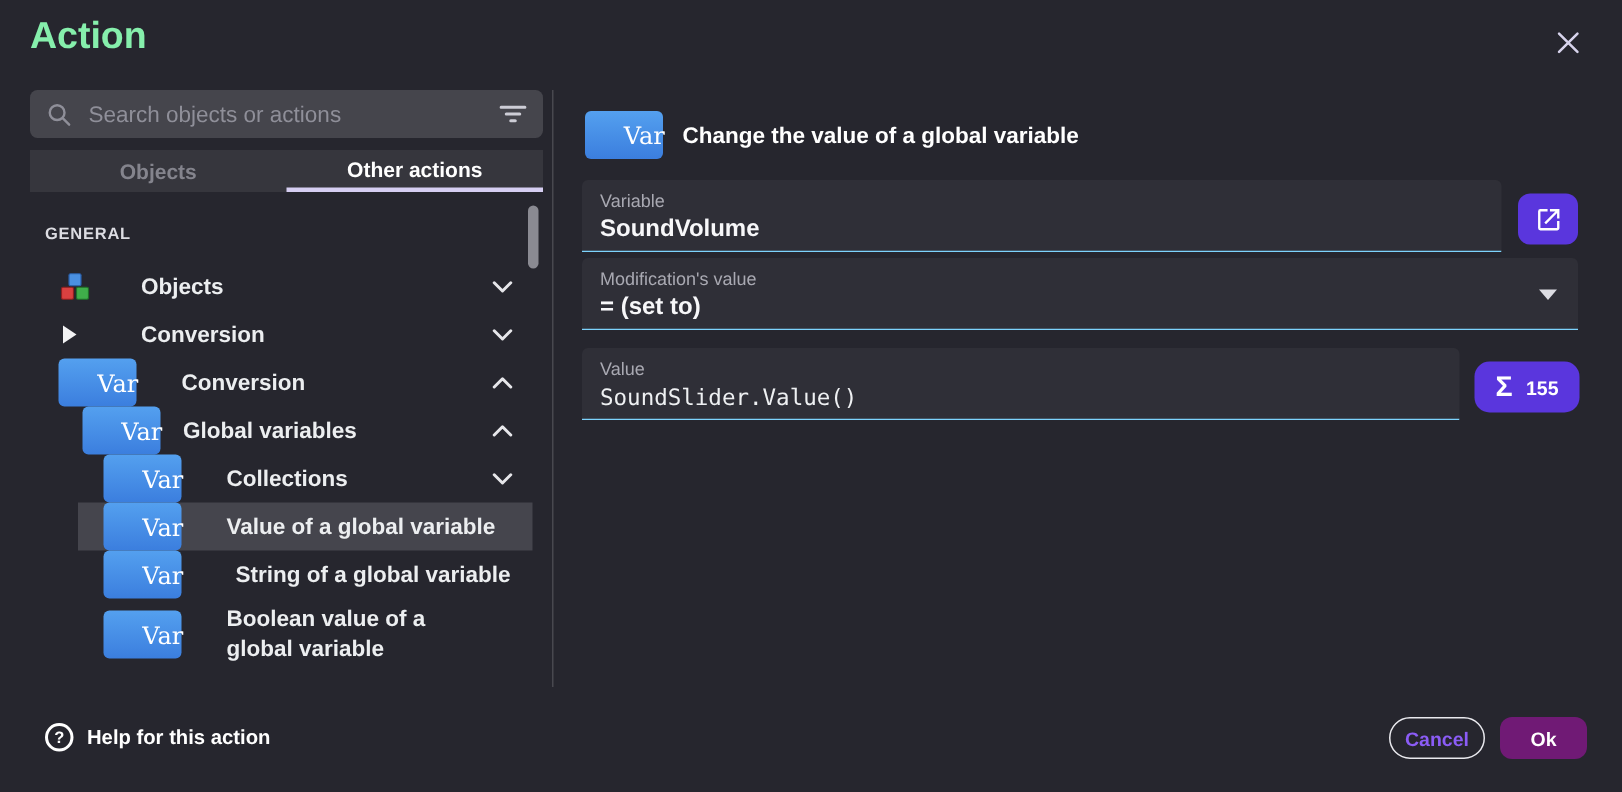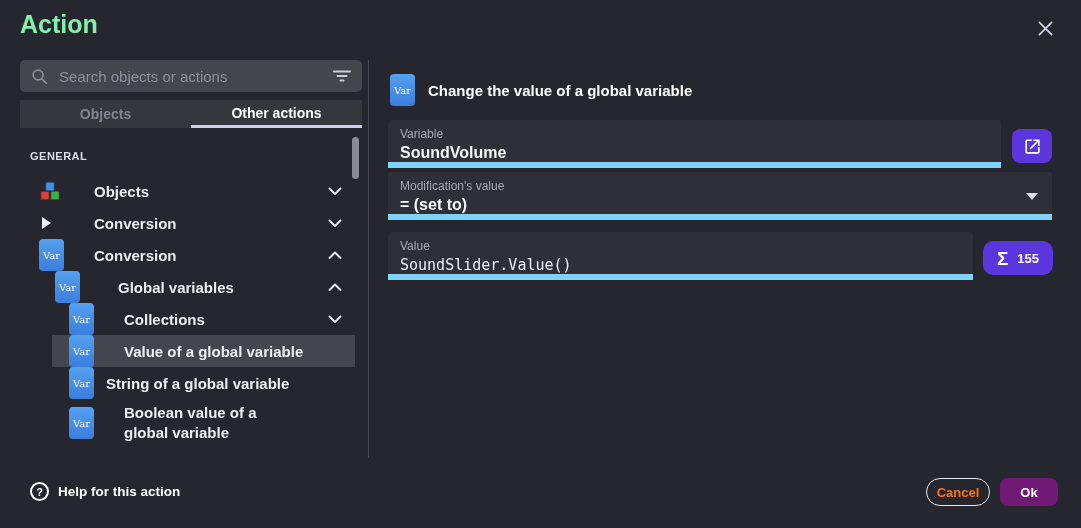--- a/index.html
+++ b/index.html
@@ -33,35 +33,35 @@
   .row{position:absolute;height:32px;display:flex;align-items:center;cursor:pointer;color:#eceef0;
     font-size:15px;font-weight:bold;}
   .row .chev{position:absolute;left:325px;width:16px;display:flex;justify-content:center;}
   .row-hl{position:absolute;left:52px;width:303px;background:#45454d;border-radius:0;}
   .rlabel{white-space:nowrap;}
   .rlabel.wrap{white-space:normal;width:178px;line-height:20px;}
 
   .varbadge{display:inline-flex;align-items:center;justify-content:center;
     width:25px;height:32px;border-radius:4px;color:#fff;
     background:linear-gradient(180deg,#54a0ef 0%,#3b7ede 100%);
-    font-family:"DejaVu Serif",serif;font-size:10px;font-weight:normal;flex:0 0 auto;}
+    font-family:"DejaVu Serif",serif;font-size:16px;font-weight:normal;flex:0 0 auto;padding-left:27px;}
 
   .cubes{width:20px;height:19px;display:inline-block;flex:0 0 auto;}
   .tri-icon{width:0;height:0;border-left:9px solid #f2f2f4;border-top:6px solid transparent;
     border-bottom:6px solid transparent;display:inline-block;flex:0 0 auto;}
 
   .scroll-thumb{left:352px;top:137px;width:7px;height:42px;border-radius:4px;background:#8a8a92;}
   .vdivider{left:368px;top:60px;width:1px;height:398px;background:#48484f;}
 
   
   .detail-hdr{left:390px;top:74px;display:flex;align-items:center;gap:13px;}
   .detail-title{font-size:15px;font-weight:bold;color:#ffffff;}
 
   .field{position:absolute;background:#2f2f37;border-radius:4px 4px 0 0;
-    border-bottom:6px solid #7dd3fc;box-sizing:border-box;padding:7px 12px 0 12px;height:48px;cursor:text;}
+    border-bottom:1px solid #7dd3fc;box-sizing:border-box;padding:7px 12px 0 12px;height:48px;cursor:text;}
   .field .flabel{font-size:12px;color:#a9a9b2;line-height:14px;}
   .field .fvalue{font-size:16px;font-weight:bold;color:#f7f7f9;line-height:24px;white-space:nowrap;}
   .field .fvalue.mono{font-family:"DejaVu Sans Mono",monospace;font-weight:normal;font-size:15px;color:#eef0f2;}
   .caret{position:absolute;right:14px;top:21px;width:0;height:0;
     border-left:6px solid transparent;border-right:6px solid transparent;border-top:7px solid #dcdce2;}
 
   .icon-btn{position:absolute;background:#5a36dd;border:none;border-radius:8px;cursor:pointer;
     display:flex;align-items:center;justify-content:center;color:#fff;}
   .ext-btn{left:1012px;top:129px;width:40px;height:34px;}
   .sigma-btn{left:983px;top:241px;width:70px;height:34px;border-radius:10px;gap:9px;}
@@ -70,21 +70,21 @@
 
   
   .help{left:30px;top:482px;display:flex;align-items:center;gap:9px;cursor:pointer;}
   .help-circle{width:19px;height:19px;border:2px solid #ffffff;border-radius:50%;box-sizing:border-box;
     display:flex;align-items:center;justify-content:center;font-size:11px;font-weight:bold;color:#fff;}
   .help-label{font-size:13.5px;font-weight:bold;color:#ffffff;}
 
   .btn{position:absolute;height:28px;border-radius:8px;font-family:"Liberation Sans",sans-serif;
     font-size:13px;font-weight:bold;cursor:pointer;display:flex;align-items:center;justify-content:center;}
   .btn-cancel{left:926px;top:478px;width:64px;background:transparent;border:1px solid #e9e9ee;
-    color:#f97316;border-radius:14px;}
+    color:#8b5cf6;border-radius:14px;}
   .btn-ok{left:1000px;top:478px;width:58px;background:#701a75;border:none;color:#ffffff;}
 </style>
 </head>
 <body>
 
 <div class="abs dlg-title">Action</div>
 <button class="abs close-btn">
   <svg width="17" height="17" viewBox="0 0 18 18">
     <path d="M2.5 2.5 L15.5 15.5 M15.5 2.5 L2.5 15.5" stroke="#d7d3ec" stroke-width="1.8" stroke-linecap="round"></path>
   </svg>
@@ -141,21 +141,21 @@
   <span class="rlabel" style="margin-left:30px;">Conversion</span>
   <span class="chev" style="left:288px;">
     <svg width="14" height="9" viewBox="0 0 14 9">
         <polyline points="1.5,7 7,1.5 12.5,7" fill="none" stroke="#e6e6ea" stroke-width="2" stroke-linecap="round" stroke-linejoin="round"></polyline>
       </svg>
   </span>
 </div>
 
 <div class="row" style="top:271px;left:55px;">
   <span class="varbadge">Var</span>
-  <span class="rlabel" style="margin-left:38px;">Global variables</span>
+  <span class="rlabel" style="margin-left:15px;">Global variables</span>
   <span class="chev" style="left:272px;">
     <svg width="14" height="9" viewBox="0 0 14 9">
         <polyline points="1.5,7 7,1.5 12.5,7" fill="none" stroke="#e6e6ea" stroke-width="2" stroke-linecap="round" stroke-linejoin="round"></polyline>
       </svg>
   </span>
 </div>
 
 <div class="row" style="top:303px;left:69px;">
   <span class="varbadge">Var</span>
   <span class="rlabel" style="margin-left:30px;">Collections</span>
@@ -166,21 +166,21 @@
   </span>
 </div>
 
 <div class="row" style="top:335px;left:69px;">
   <span class="varbadge">Var</span>
   <span class="rlabel" style="margin-left:30px;">Value of a global variable</span>
 </div>
 
 <div class="row" style="top:367px;left:69px;">
   <span class="varbadge">Var</span>
-  <span class="rlabel" style="margin-left:12px;">String of a global variable</span>
+  <span class="rlabel" style="margin-left:36px;">String of a global variable</span>
 </div>
 
 <div class="row" style="top:399px;left:69px;height:48px;">
   <span class="varbadge">Var</span>
   <span class="rlabel wrap" style="margin-left:30px;">Boolean value of a global variable</span>
 </div>
 
 <div class="abs scroll-thumb"></div>
 <div class="abs vdivider"></div>
 

